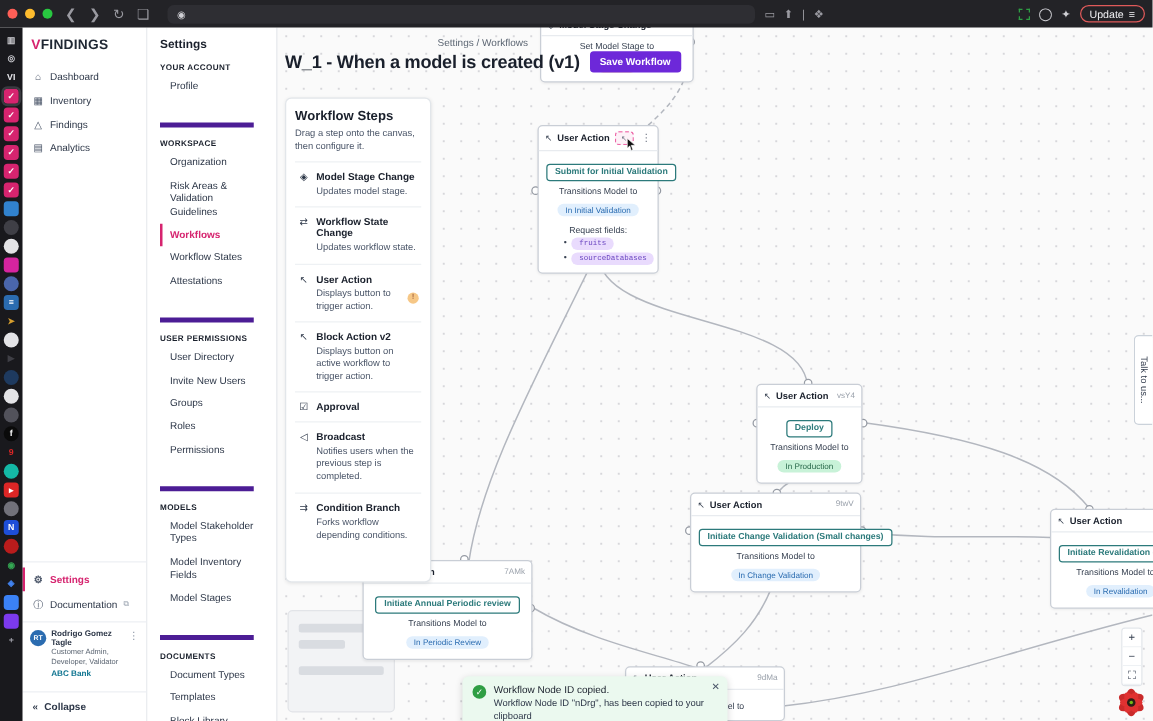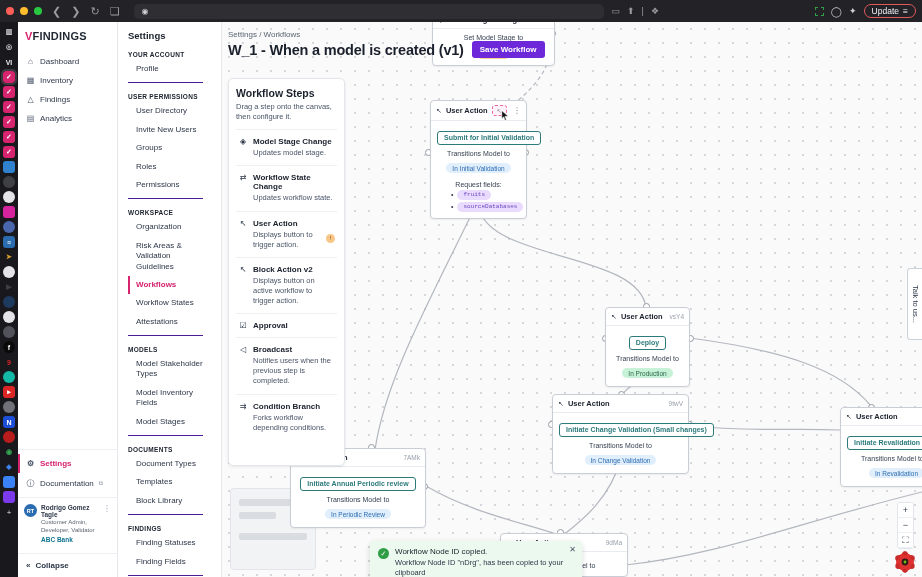--- a/index.html
+++ b/index.html
@@ -35,34 +35,34 @@
   #user-block .name { font-size:6.5px; color:#2d3748; font-weight:bold; }
   #user-block .roles { font-size:6px; color:#5b6572; margin-top:1px; line-height:1.25; }
   #user-block .org { font-size:6.5px; color:#0e7490; font-weight:bold; margin-top:2px; }
   #user-menu { margin-left:auto; color:#8a94a3; font-size:8px; }
   #collapse { border-top:1px solid #edf0f3; margin-top:4px; padding:7px 8px; font-size:8px; font-weight:bold; color:#2d3748; display:flex; gap:5px; align-items:center; }
 
   
   #settings-nav { position:absolute; left:118px; top:22px; width:104px; height:555px; background:#fff; border-right:1px solid #e5e7eb; z-index:30; padding:8px 0 0 10px; overflow:hidden; }
   #settings-nav h1 { font-size:9.5px; color:#1a202c; margin-bottom:8px; }
   .nav-heading { font-size:6.5px; font-weight:bold; letter-spacing:.3px; color:#1a202c; margin:10px 0 2px; }
-  .nav-sec { border-bottom:1px solid #4c1d95; padding-bottom:4px; margin-right:18px; }
+  .nav-sec { border-bottom:4px solid #4c1d95; padding-bottom:20px; margin-right:18px; }
   .nav-link { font-size:8px; color:#2d3748; padding:4px 0 4px 8px; line-height:1.3; cursor:pointer; }
   .nav-link.active { color:#d6246f; font-weight:bold; border-left:2px solid #d6246f; padding-left:6px; }
 
   
   #canvas { position:absolute; left:222px; top:22px; right:0; bottom:0; background-color:#fafafa; background-image:radial-gradient(#d7d7db 1px, transparent 1.2px); background-size:14px 14px; z-index:1; }
   #edges { position:absolute; left:0; top:0; width:922px; height:577px; z-index:2; pointer-events:none; }
   #edges path { fill:none; stroke:#b3b7bf; stroke-width:1.2; }
   #edges path.dashed { stroke-dasharray:4 3; }
   .port { position:absolute; width:7px; height:7px; background:#fff; border:1px solid #959aa3; border-radius:50%; z-index:3; }
 
   
   #page-header { position:absolute; left:228px; top:30px; z-index:10; }
-  #breadcrumb { font-size:8px; color:#5b6572; }
+  #breadcrumb { font-size:8px; color:#5b6572;text-align:center; }
   #title-row { display:flex; align-items:center; gap:8px; margin-top:2px; }
   #page-title { font-size:14.5px; font-weight:bold; color:#1a202c; letter-spacing:-.2px; }
   #save-btn { background:#6d28d9; color:#fff; font-size:8px; font-weight:bold; border:none; border-radius:3px; padding:4px 8px; cursor:pointer; }
 
   
   #steps-panel { position:absolute; left:228px; top:78px; width:117px; height:388px; background:#fff; border:1px solid #e2e6ea; border-radius:5px; box-shadow:0 1px 3px rgba(0,0,0,.08); z-index:12; padding:8px 7px; overflow:hidden; }
   #steps-panel h2 { font-size:10.5px; color:#1a202c; }
   #steps-panel .sub { font-size:7.5px; color:#4a5568; margin:3px 0 7px; line-height:1.35; }
   .step-card { border-top:1px solid #eef1f4; padding:7px 2px; }
   .step-head { display:flex; gap:5px; align-items:flex-start; }
@@ -427,34 +427,34 @@
 </div>
 
 <div id="settings-nav">
   <h1>Settings</h1>
   <div id="settings-sections">
       <div class="nav-sec">
         <div class="nav-heading">YOUR ACCOUNT</div>
         <div class="nav-link">Profile</div>
       </div>
       <div class="nav-sec">
+        <div class="nav-heading">WORKSPACE</div>
+        <div class="nav-link">Organization</div>
+        <div class="nav-link">Risk Areas &amp; Validation Guidelines</div>
+        <div class="nav-link active">Workflows</div>
+        <div class="nav-link">Workflow States</div>
+        <div class="nav-link">Attestations</div>
+      </div>
+      <div class="nav-sec">
         <div class="nav-heading">USER PERMISSIONS</div>
         <div class="nav-link">User Directory</div>
         <div class="nav-link">Invite New Users</div>
         <div class="nav-link">Groups</div>
         <div class="nav-link">Roles</div>
         <div class="nav-link">Permissions</div>
-      </div>
-      <div class="nav-sec">
-        <div class="nav-heading">WORKSPACE</div>
-        <div class="nav-link">Organization</div>
-        <div class="nav-link">Risk Areas &amp; Validation Guidelines</div>
-        <div class="nav-link active">Workflows</div>
-        <div class="nav-link">Workflow States</div>
-        <div class="nav-link">Attestations</div>
       </div>
       <div class="nav-sec">
         <div class="nav-heading">MODELS</div>
         <div class="nav-link">Model Stakeholder Types</div>
         <div class="nav-link">Model Inventory Fields</div>
         <div class="nav-link">Model Stages</div>
       </div>
       <div class="nav-sec">
         <div class="nav-heading">DOCUMENTS</div>
         <div class="nav-link">Document Types</div>

